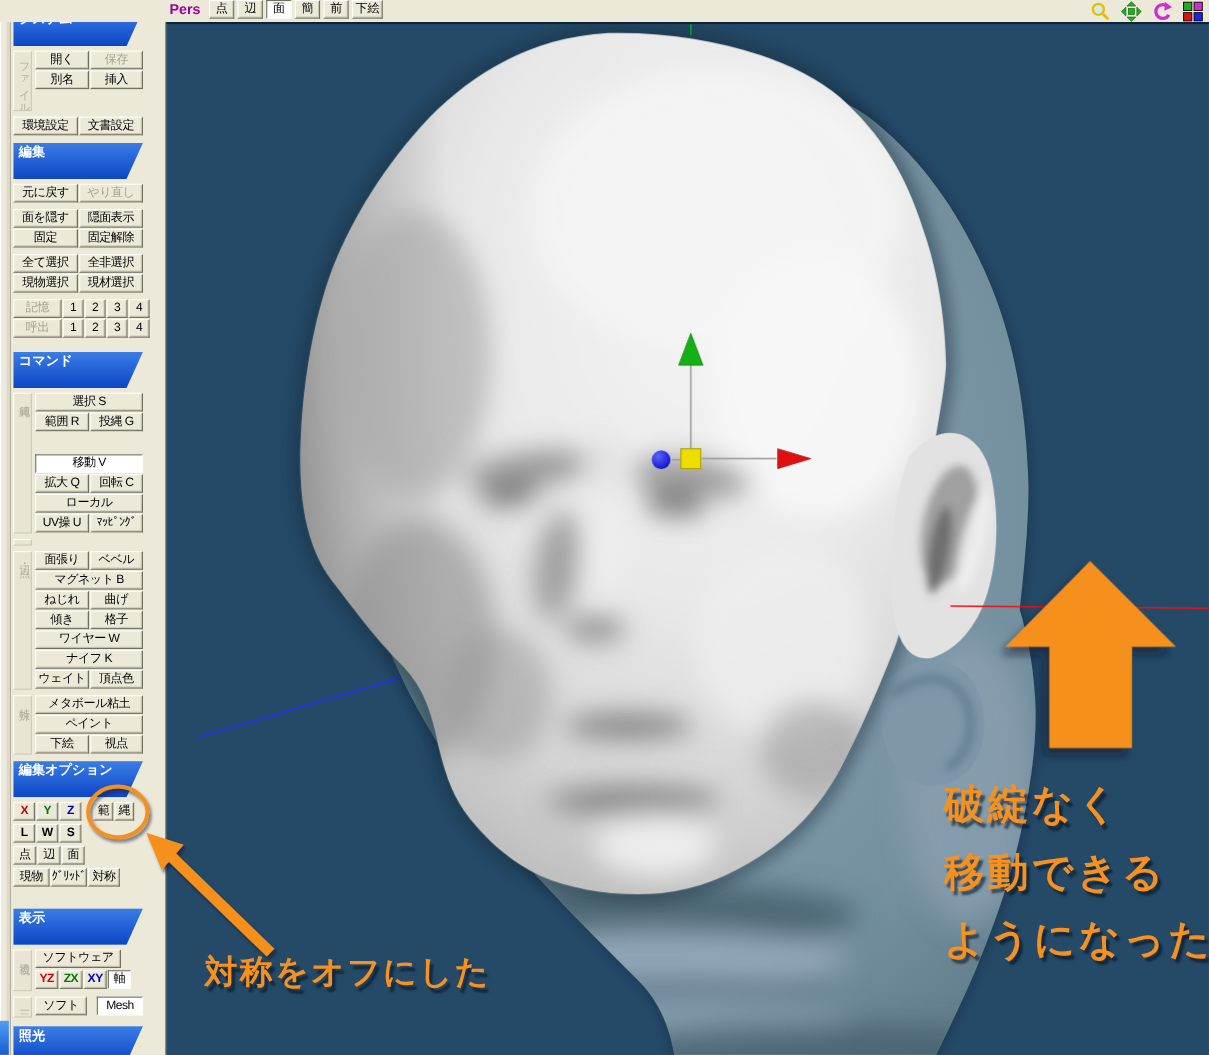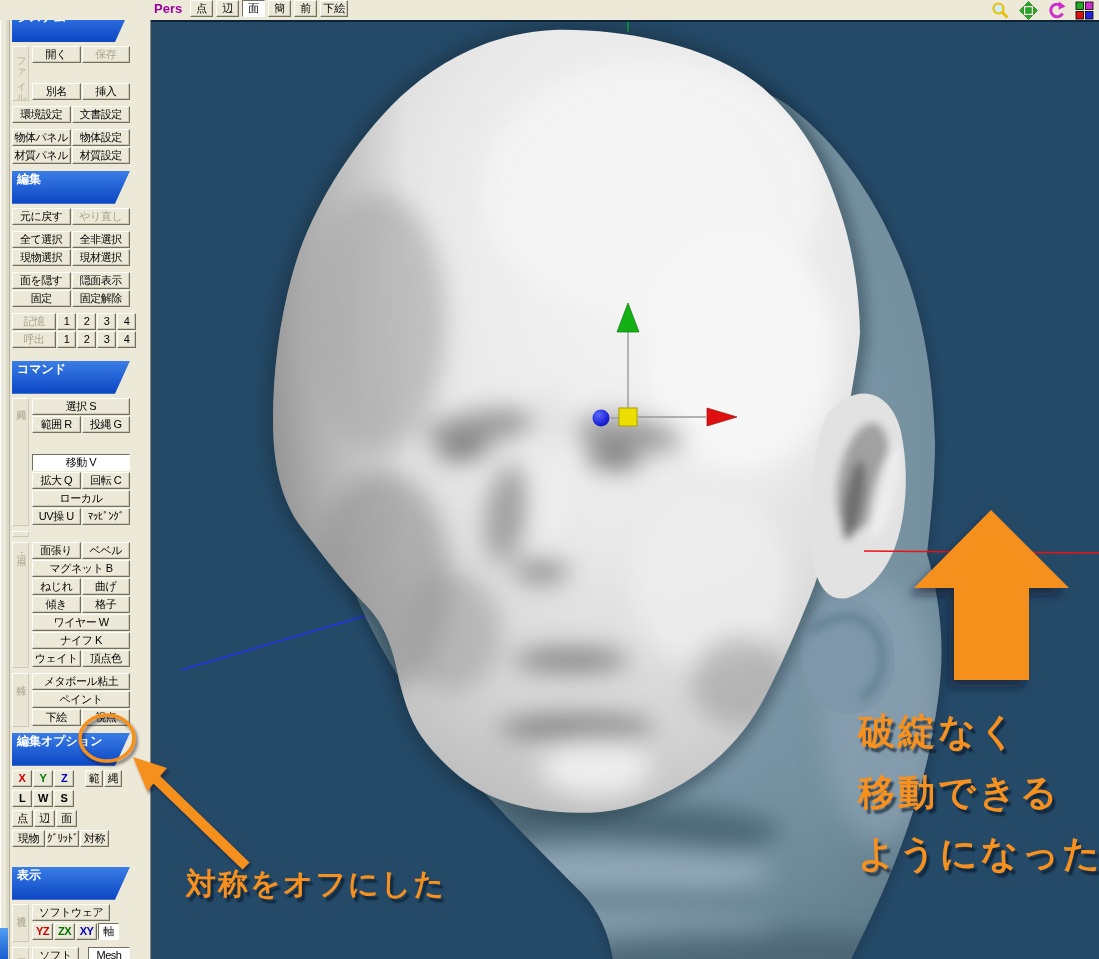--- a/index.html
+++ b/index.html
@@ -22,21 +22,21 @@
            border-right:1px solid #8a887a;z-index:4;}
   #rail{position:absolute;left:0;top:0;width:9px;height:100%;background:#eeeadb;
         border-right:1px solid #b5b1a0;box-shadow:inset -3px 0 0 #dedac9,inset 1px 0 0 #ffffff;}
   #corner-blue{position:absolute;left:0;bottom:0;width:8px;height:31px;
         background:linear-gradient(180deg,#4f9ef2,#1a5cd0);}
   #sections{position:absolute;left:12px;top:9px;width:118px;}
   .shead{height:33px;line-height:16px;background:linear-gradient(180deg,#3a7de6,#0c46c4);
          color:#fff;font-size:12px;font-weight:bold;padding-left:5px;margin-bottom:4px;
          clip-path:polygon(0 0,100% 0,calc(100% - 15px) 100%,0 100%);}
   .group{display:flex;margin-bottom:5px;}
-  .col{flex:1;display:flex;flex-direction:column;min-width:0;justify-content:space-between;}
+  .col{flex:1;display:flex;flex-direction:column;min-width:0;}
   .row{display:flex;gap:1px;margin-bottom:1px;}
   .row.gap{margin-top:20px;}
   .btn{flex:1 1 0;height:15px;line-height:14px;font-size:11px;letter-spacing:-0.5px;text-align:center;
        background:#ece9d8;border:1px solid;border-color:#fffef8 #716f5e #716f5e #fffef8;
        box-shadow:inset -1px -1px 0 #cdc9b8;color:#000;white-space:nowrap;overflow:hidden;}
   .btn.pressed{background:#fff;border-color:#716f5e #fffef8 #fffef8 #716f5e;box-shadow:none;}
   .btn.dis{color:#a6a28e;}
   .btn.bold{font-weight:bold;}
   .vtab{flex:0 0 15px;writing-mode:vertical-rl;font-size:10px;letter-spacing:1px;color:#b3af9b;
         background:#e9e5d5;border:1px solid;border-color:#fffef8 #cdc9b8 #cdc9b8 #fffef8;
@@ -125,64 +125,52 @@
           </div>
         </div>
         <div class="group">
           <div class="col">
             <div class="row">
               <div class="btn">環境設定</div>
               <div class="btn">文書設定</div>
             </div>
           </div>
         </div>
-        <div class="group">
-          <div class="col">
-            <div class="row">
-              <div class="btn">物体パネル</div>
-              <div class="btn">物体設定</div>
-            </div>
-            <div class="row">
-              <div class="btn">材質パネル</div>
-              <div class="btn">材質設定</div>
-            </div>
-          </div>
-        </div>
       </div>
       <div class="section" id="sec-edit">
         <div class="shead">編集</div>
         <div class="group">
           <div class="col">
             <div class="row">
               <div class="btn">元に戻す</div>
               <div class="btn dis">やり直し</div>
             </div>
           </div>
         </div>
         <div class="group">
           <div class="col">
             <div class="row">
+              <div class="btn">面を隠す</div>
+              <div class="btn">隠面表示</div>
+            </div>
+            <div class="row">
+              <div class="btn">固定</div>
+              <div class="btn">固定解除</div>
+            </div>
+          </div>
+        </div>
+        <div class="group">
+          <div class="col">
+            <div class="row">
               <div class="btn">全て選択</div>
               <div class="btn">全非選択</div>
             </div>
             <div class="row">
               <div class="btn">現物選択</div>
               <div class="btn">現材選択</div>
-            </div>
-          </div>
-        </div>
-        <div class="group">
-          <div class="col">
-            <div class="row">
-              <div class="btn">面を隠す</div>
-              <div class="btn">隠面表示</div>
-            </div>
-            <div class="row">
-              <div class="btn">固定</div>
-              <div class="btn">固定解除</div>
             </div>
           </div>
         </div>
         <div class="group">
           <div class="col">
             <div class="row">
               <div class="btn dis" style="flex: 0 0 42px;">記憶</div>
               <div class="btn" style="flex: 0 0 17px;">1</div>
               <div class="btn" style="flex: 0 0 17px;">2</div>
               <div class="btn" style="flex: 0 0 17px;">3</div>

